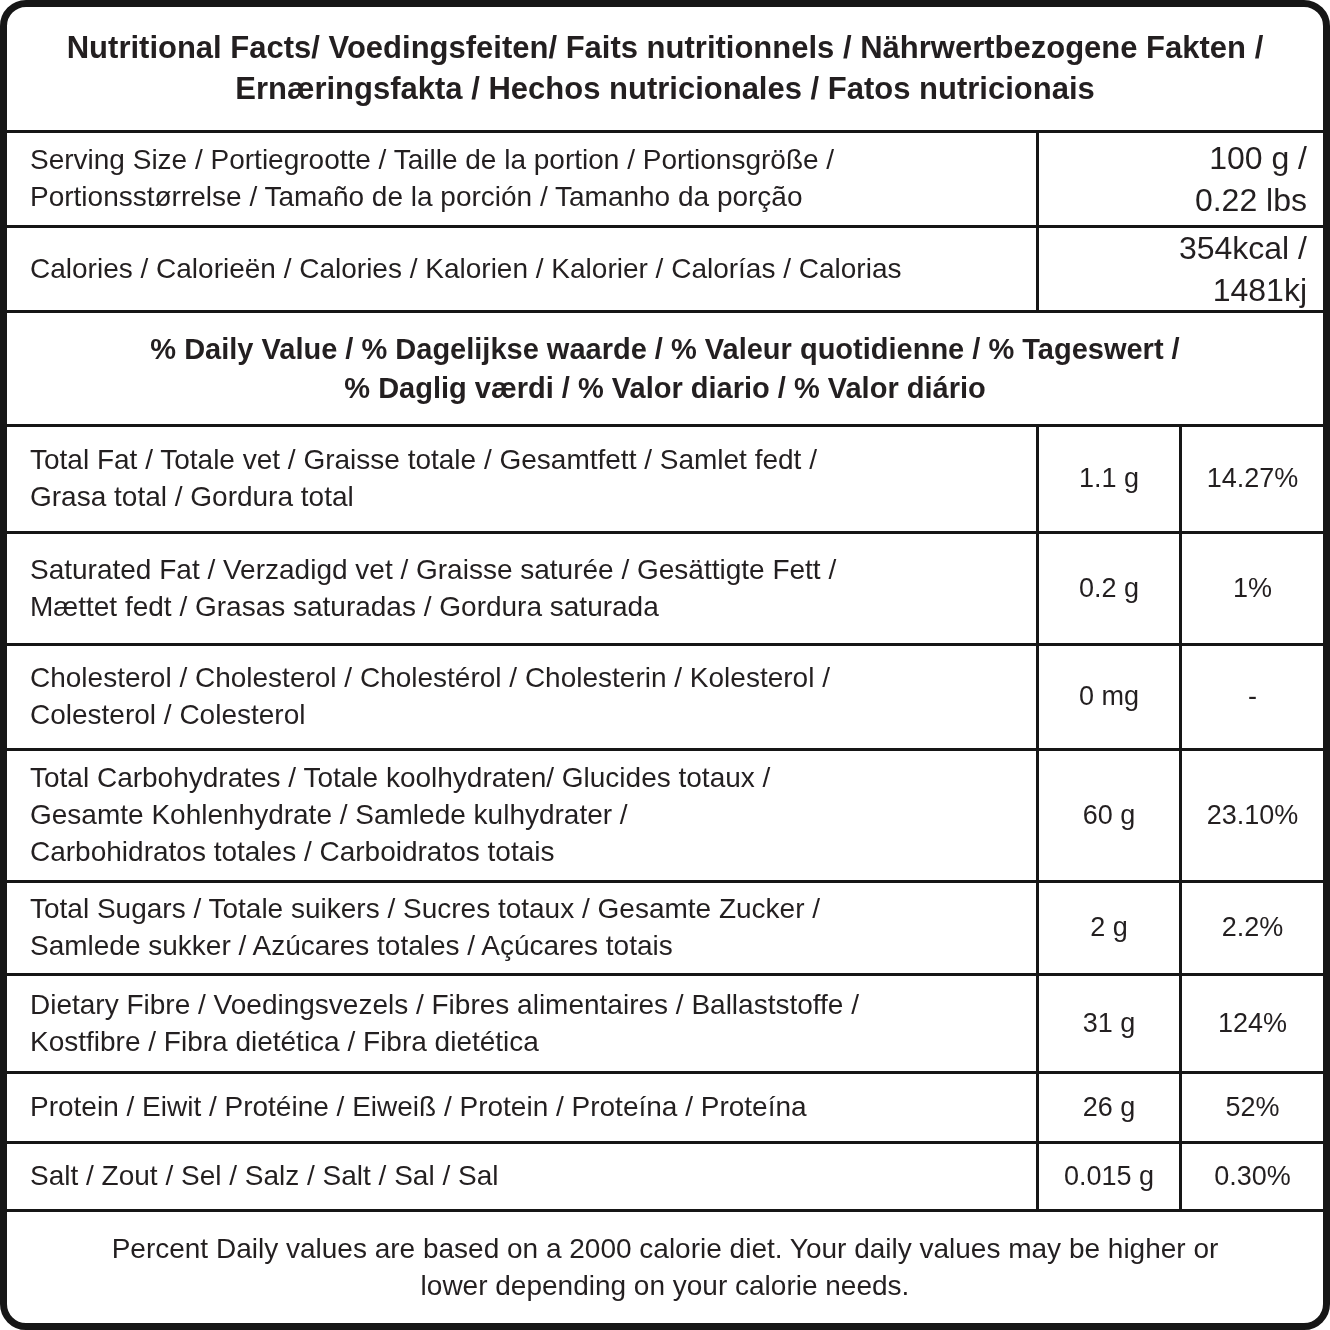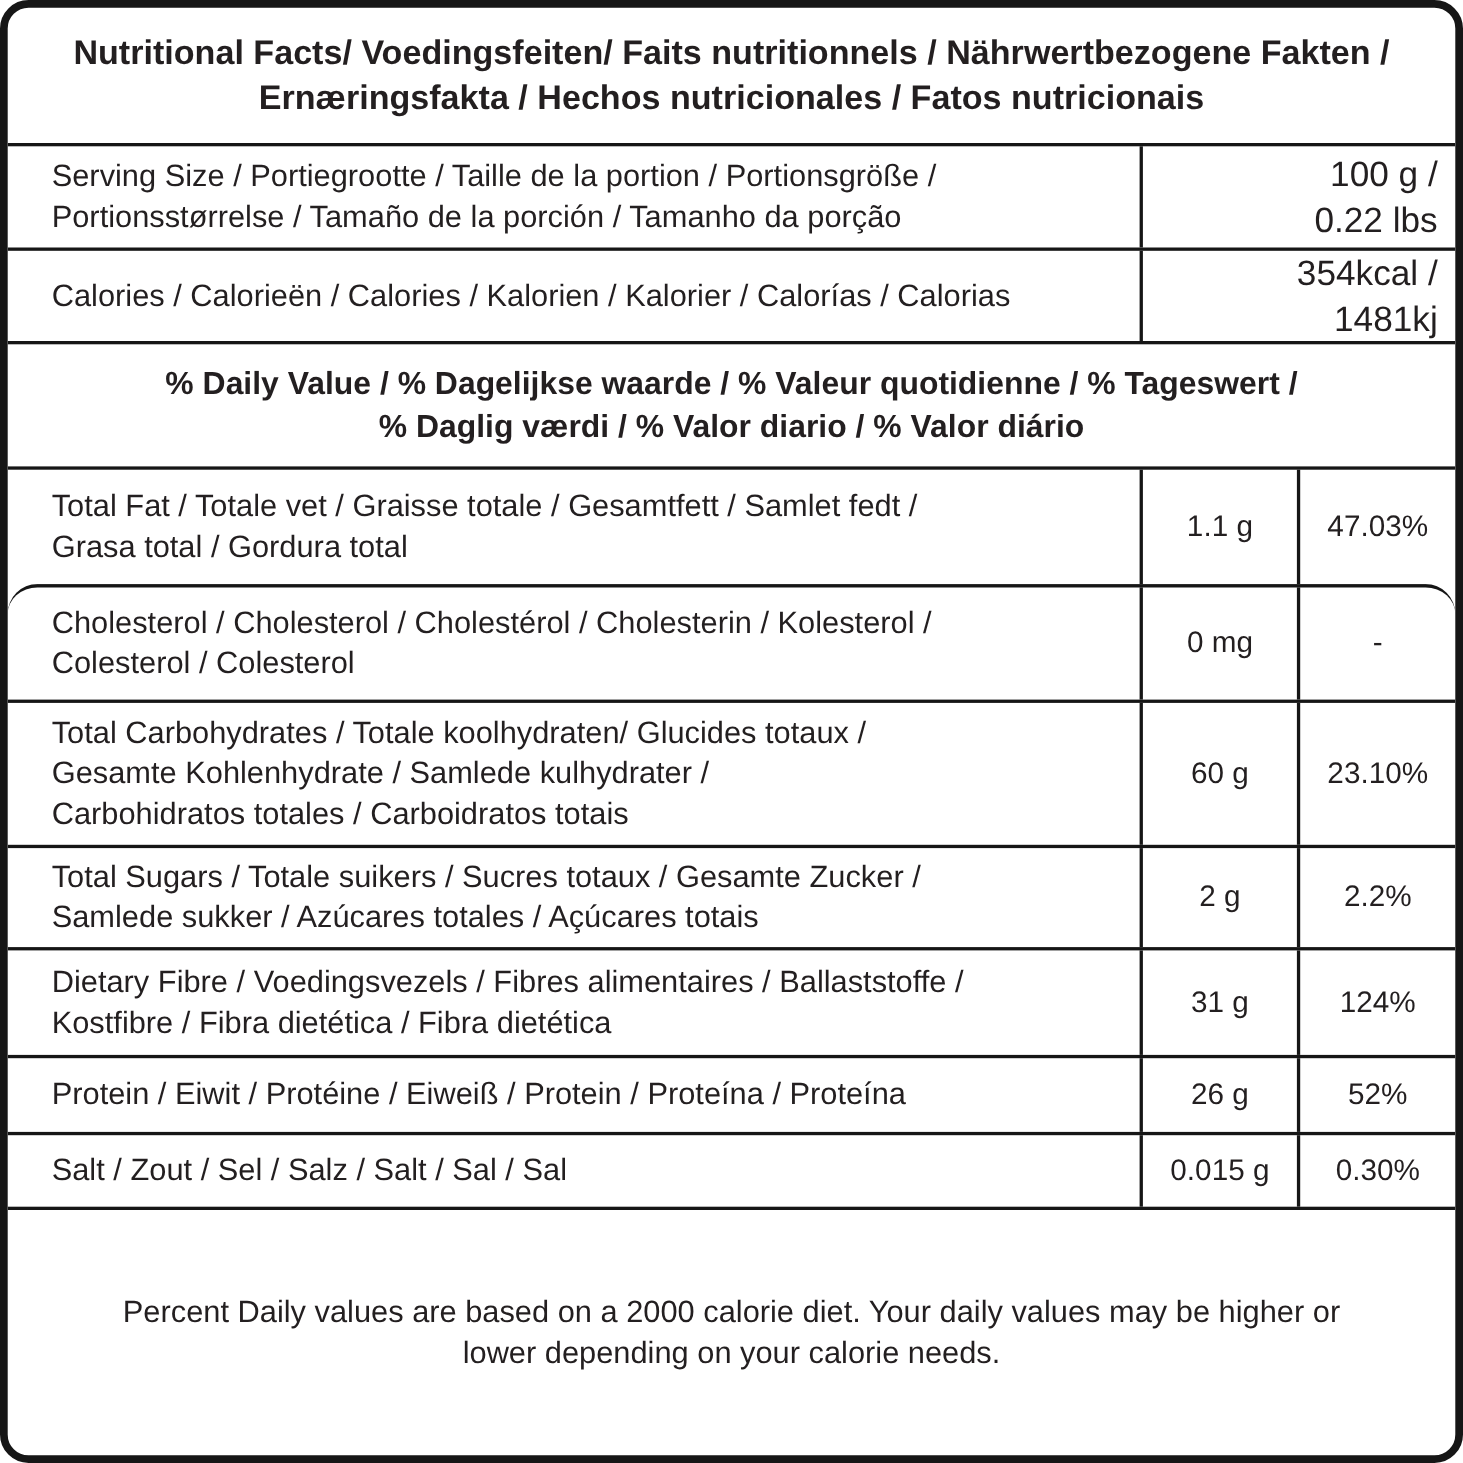--- a/index.html
+++ b/index.html
@@ -32,21 +32,21 @@
     box-sizing: border-box;
     display: flex;
     align-items: center;
     white-space: pre-line;
     font-size: 28px;
     line-height: 1.32;
     padding: 6px 18px;
   }
   .cell.label {
     flex: 1 1 auto;
-    padding-left: 40px;
+    padding-left: 23px;
     text-align: left;
   }
   .cell.value {
     flex: 0 0 287px;
     border-left: 3px solid #161616;
     justify-content: flex-end;
     text-align: right;
     font-size: 32px;
     padding-right: 16px;
   }
@@ -73,21 +73,21 @@
   }
   .bold { font-weight: bold; }
   .h-header   { height: 123px; }
   .h-header .cell { font-size: 31px; }
   .h-serving  { height: 95px; }
   .h-calories { height: 85px; }
   .h-dvhead   { height: 114px; }
   .h-dvhead .cell { font-size: 29px; }
   .h-fat      { height: 107px; }
   .h-satfat   { height: 112px; }
-  .h-chol     { height: 105px; border-radius: 27px; }
+  .h-chol     { height: 105px; }
   .h-carbs    { height: 132px; }
   .h-sugars   { height: 93px; }
   .h-fibre    { height: 98px; }
   .h-protein  { height: 70px; }
   .h-salt     { height: 68px; }
   .h-footer   { flex: 1 1 auto; }
 </style>
 </head>
 <body>
 
@@ -113,23 +113,29 @@
 
   <div class="row h-dvhead">
     <div class="cell center bold">% Daily Value / % Dagelijkse waarde / % Valeur quotidienne / % Tageswert /
 % Daglig værdi / % Valor diario / % Valor diário</div>
   </div>
 
   <div class="row h-fat">
     <div class="cell label">Total Fat / Totale vet / Graisse totale / Gesamtfett / Samlet fedt /
 Grasa total / Gordura total</div>
     <div class="cell amount">1.1 g</div>
-    <div class="cell percent">47.03%</div>
+    <div class="cell percent">14.27%</div>
   </div>
 
+  <div class="row h-satfat">
+    <div class="cell label">Saturated Fat / Verzadigd vet / Graisse saturée / Gesättigte Fett /
+Mættet fedt / Grasas saturadas / Gordura saturada</div>
+    <div class="cell amount">0.2 g</div>
+    <div class="cell percent">1%</div>
+  </div>
 
   <div class="row h-chol">
     <div class="cell label">Cholesterol / Cholesterol / Cholestérol / Cholesterin / Kolesterol /
 Colesterol / Colesterol</div>
     <div class="cell amount">0 mg</div>
     <div class="cell percent">-</div>
   </div>
 
   <div class="row h-carbs">
     <div class="cell label">Total Carbohydrates / Totale koolhydraten/ Glucides totaux /

